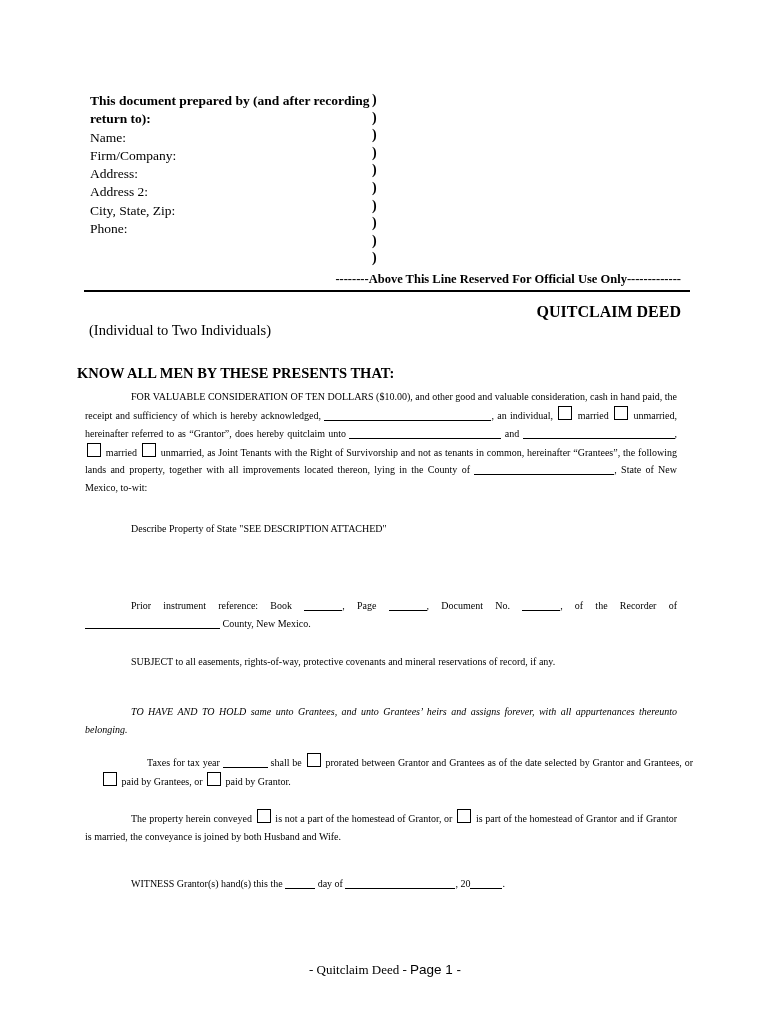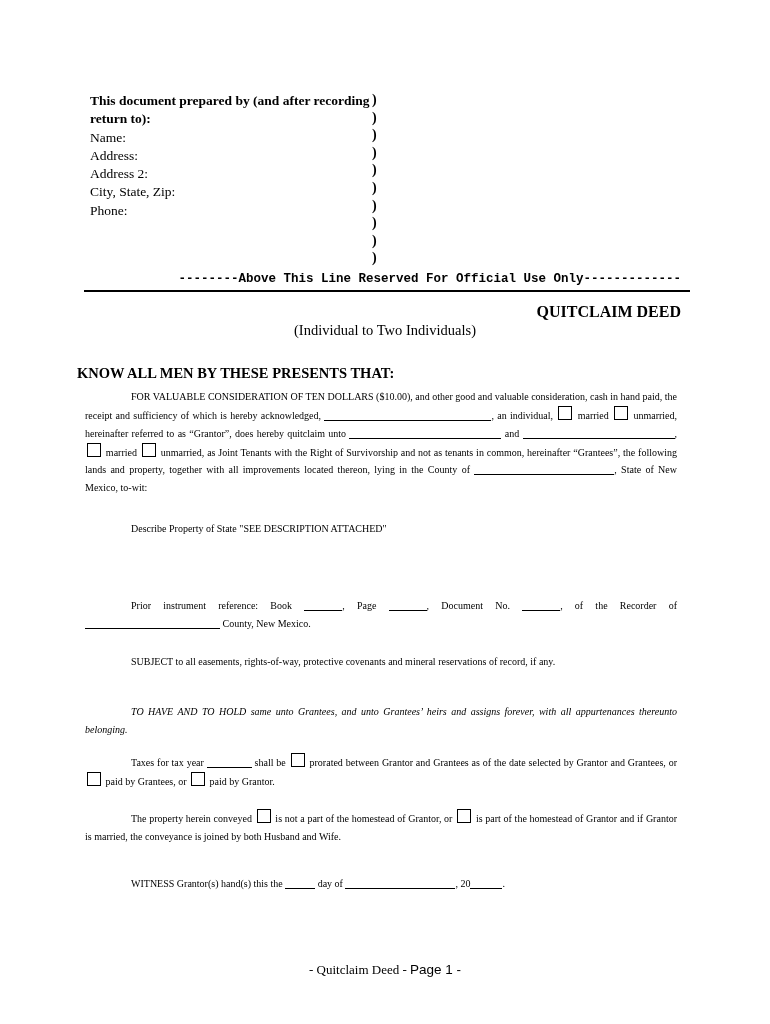--- a/index.html
+++ b/index.html
@@ -17,54 +17,54 @@
     font-size:13.5px; line-height:18.3px;
   }
   .prep-header { font-weight:bold; }
   .paren-col {
     position:absolute; left:372px; top:91px;
     font-weight:bold; font-size:14px; line-height:17.6px;
   }
 
   .above-note {
     position:absolute; left:89px; top:272px; width:592px;
-    text-align:right; font-weight:bold; font-size:12.5px;font-family:Liberation Mono, monospace;
+    text-align:right; font-weight:bold; font-size:12.5px;
   }
   .rule {
     position:absolute; left:84px; top:290px; width:606px; height:2px;
     background:#000000;
   }
 
   .doc-title {
     position:absolute; left:89px; top:303px; width:592px;
     text-align:right; font-weight:bold; font-size:16px;
   }
   .doc-subtitle {
     position:absolute; left:89px; top:322px; width:592px;
-    text-align:center; font-size:14.5px;
+    font-size:14.5px;
   }
   .heading {
     position:absolute; left:77px; top:365px; width:592px;
     font-weight:bold; font-size:14.5px;
   }
 
   .para {
     position:absolute; left:85px; width:592px;
     font-size:10px; line-height:18px; text-align:justify;
   }
   .indent { text-indent:46px; }
   .align-left { text-align:left; }
 
   .p-consideration { top:388px; }
   .p-describe  { top:520px; }
   .p-prior     { top:557px;margin-top:40px; }
   .p-less      { top:605px; }
   .p-subject   { top:653px; }
   .p-tohave    { top:703px;font-style:italic; }
-  .p-taxes     { top:753px; }
+  .p-taxes     { top:753px;margin-left:16px; }
   .p-homestead { top:809px; }
   .p-witness   { top:875px; }
 
   .blank {
     display:inline-block; height:13px;
     border-bottom:1.3px solid #000000;
     vertical-align:-2px;
   }
   .cb {
     display:inline-block; width:12px; height:12px;
@@ -80,20 +80,21 @@
   .footer .sans { font-family:"Liberation Sans", sans-serif; font-size:13.5px; }
 </style>
 </head>
 <body>
 
 <div class="page">
 
   <div class="prep-left">
     <div class="prep-header">This document prepared by (and after recording return to):</div>
     <div>Name:</div>
+    <div>Firm/Company:</div>
     <div>Address:</div>
     <div>Address 2:</div>
     <div>City, State, Zip:</div>
     <div>Phone:</div>
   </div>
 
   <div class="paren-col">
     <div>)</div>
     <div>)</div>
     <div>)</div>

